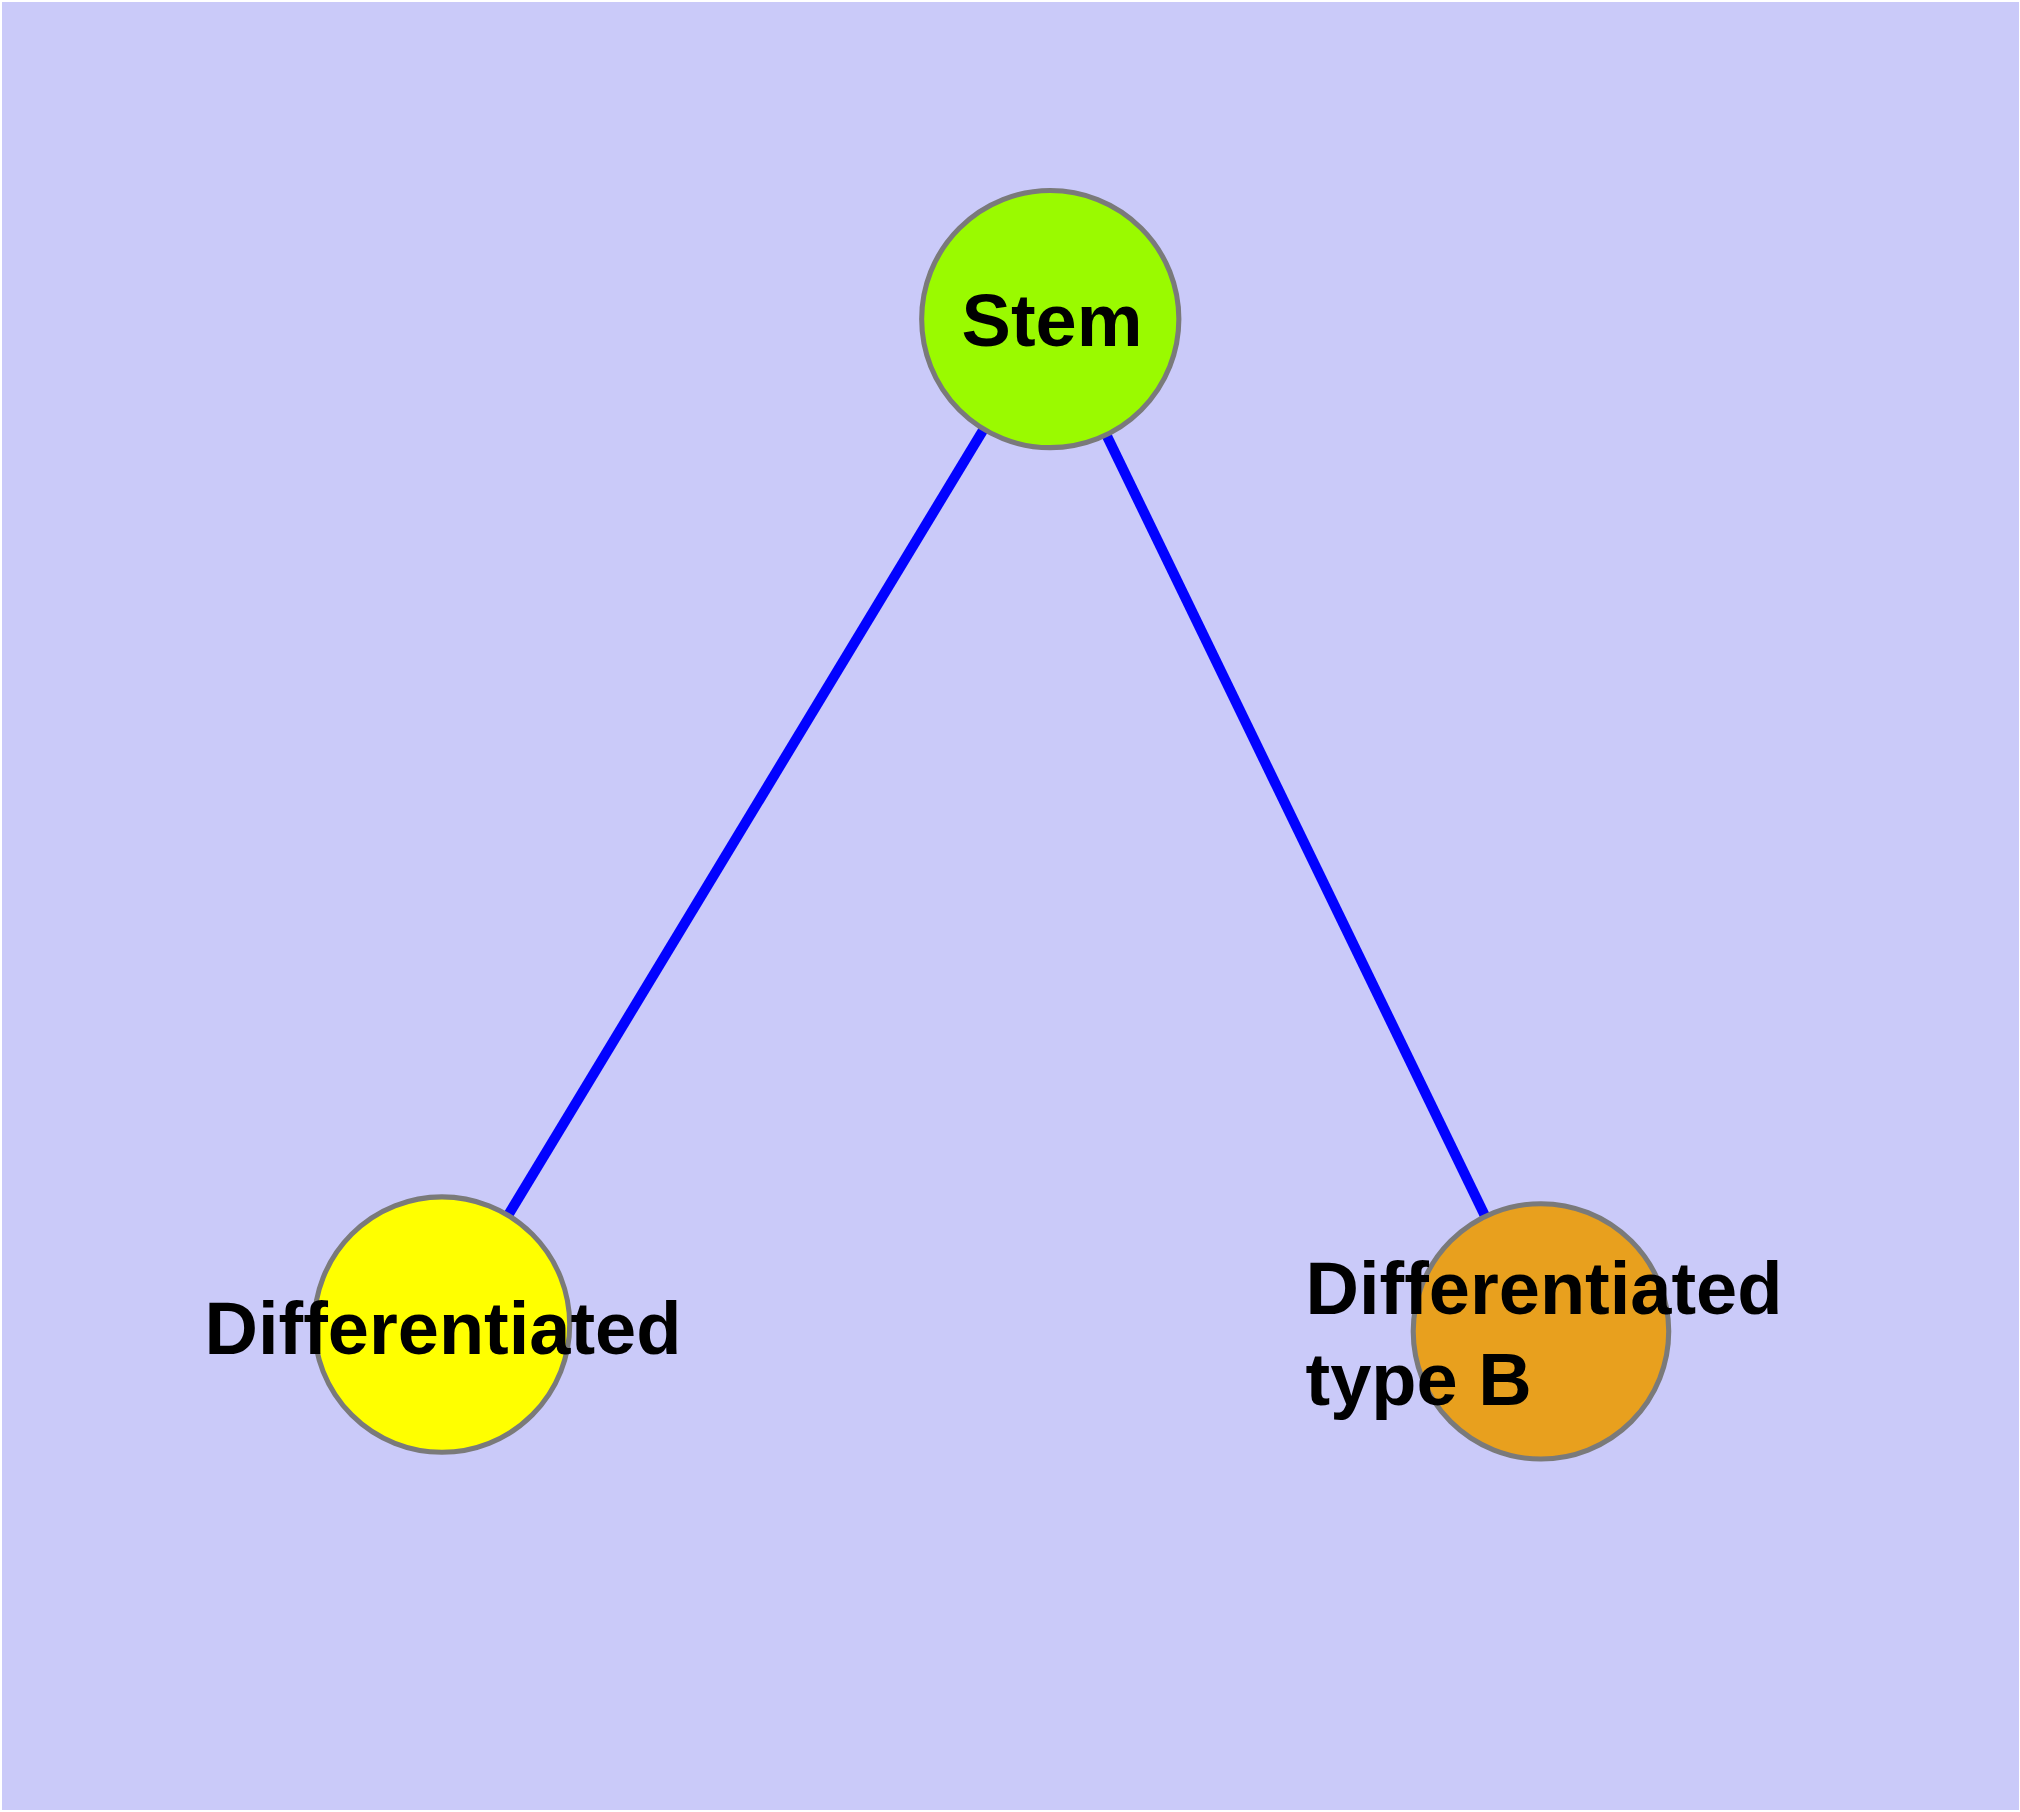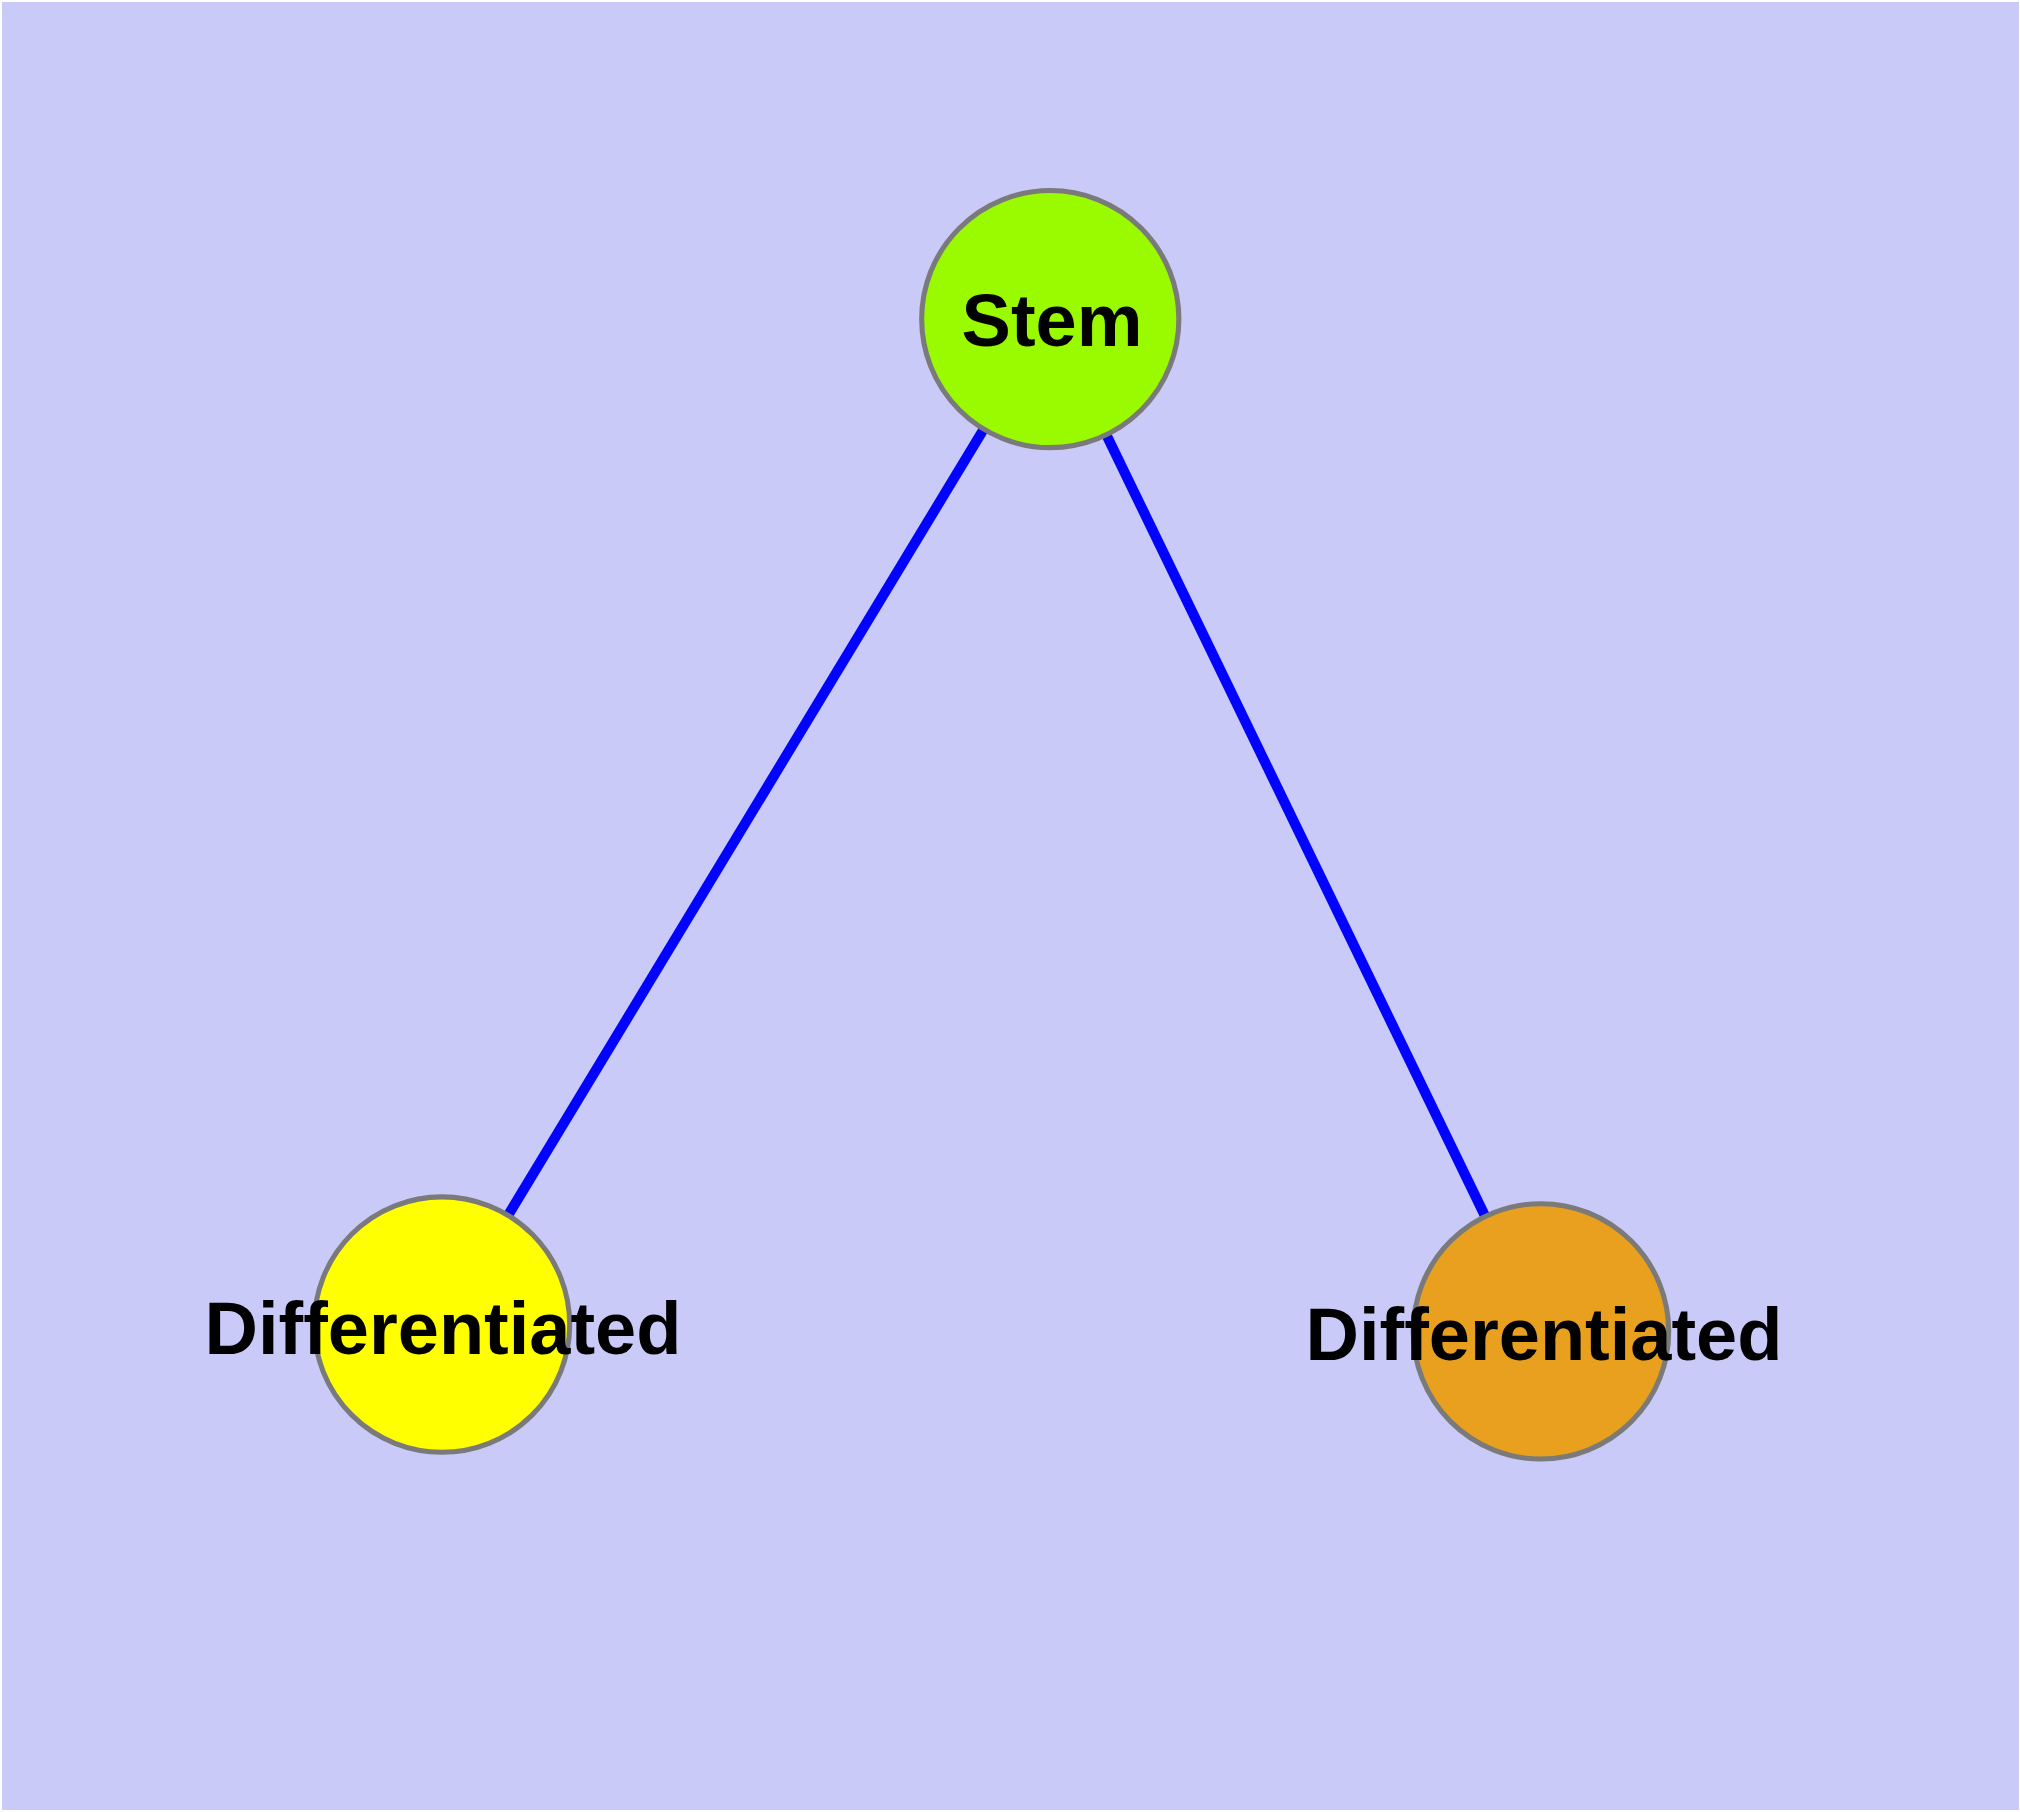--- a/index.html
+++ b/index.html
@@ -54,16 +54,17 @@
     </svg>
   <div id="labels">
       <div class="node-label" style="left: 1050px; top: 318px; color: rgb(0, 0, 0);">
         <div>Stem</div>
       </div>
       <div class="node-label" style="left: 441px; top: 1326px; color: rgb(0, 0, 0);">
         <div>Differentiated</div>
       </div>
       <div class="node-label" style="left: 1542px; top: 1332px; color: rgb(0, 0, 0);">
         <div>Differentiated</div>
+        <div>type B</div>
       </div>
     </div>
 </div>
 
 
 </body></html>

